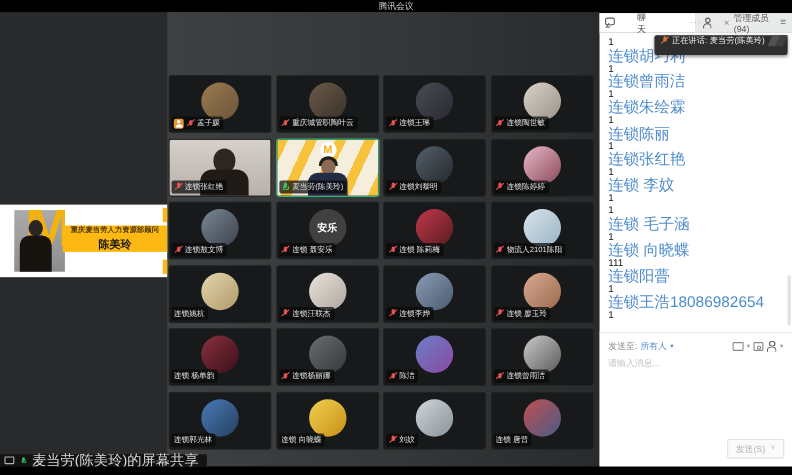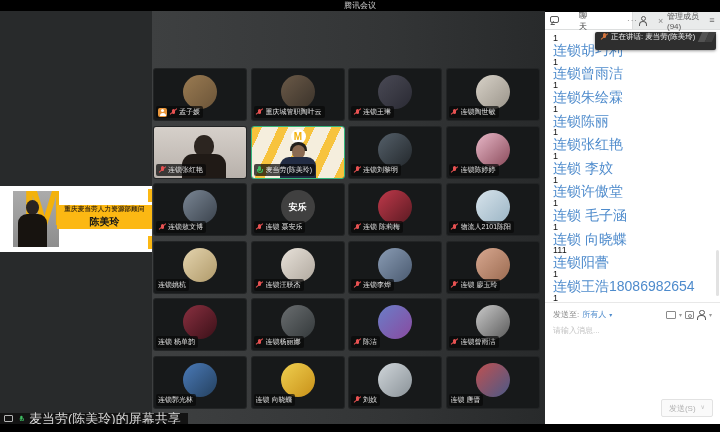--- a/index.html
+++ b/index.html
@@ -342,21 +342,20 @@
     <div class="cl name">连锁曾雨洁</div>
     <div class="cl msg">1</div>
     <div class="cl name">连锁朱绘霖</div>
     <div class="cl msg">1</div>
     <div class="cl name">连锁陈丽</div>
     <div class="cl msg">1</div>
     <div class="cl name">连锁张红艳</div>
     <div class="cl msg">1</div>
     <div class="cl name">连锁 李妏</div>
     <div class="cl msg">1</div>
-    <div class="cl name">连锁许傲堂</div>
     <div class="cl msg">1</div>
     <div class="cl name">连锁 毛子涵</div>
     <div class="cl msg">1</div>
     <div class="cl name">连锁 向晓蝶</div>
     <div class="cl msg">111</div>
     <div class="cl name">连锁阳瞢</div>
     <div class="cl msg">1</div>
     <div class="cl name">连锁王浩18086982654</div>
     <div class="cl msg">1</div>
   </div>

